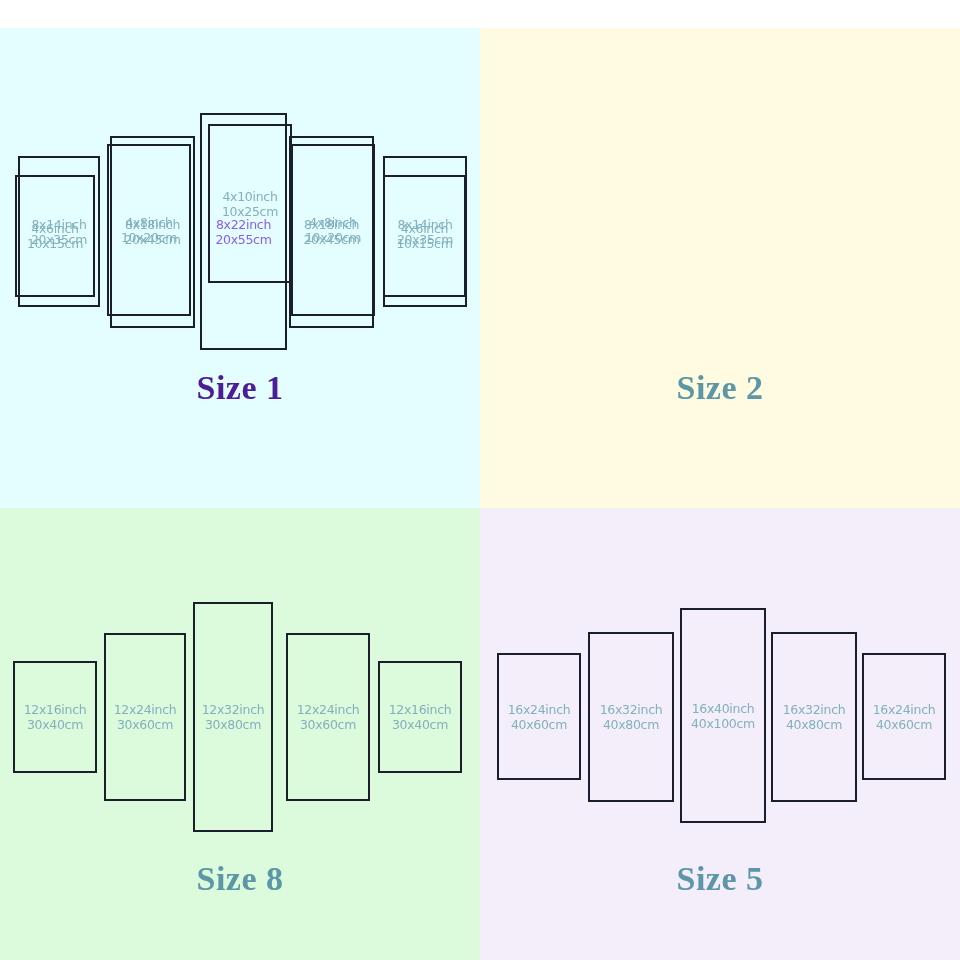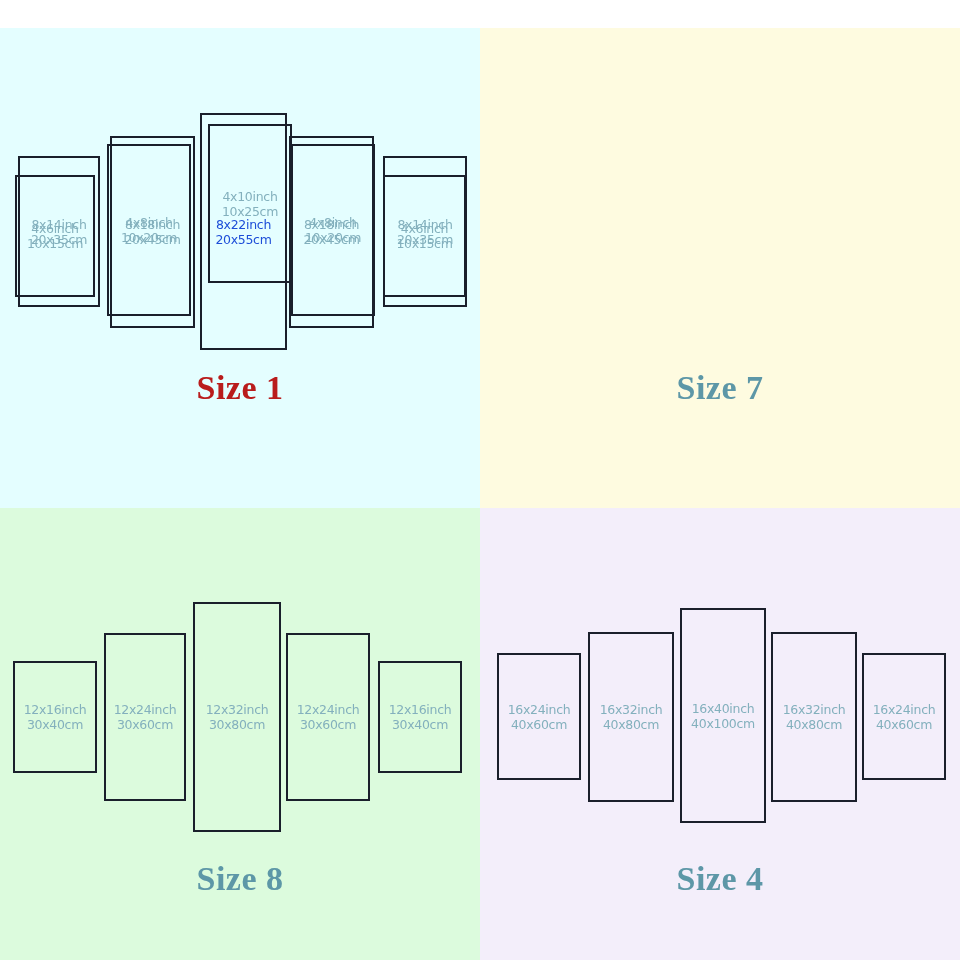--- a/index.html
+++ b/index.html
@@ -81,44 +81,44 @@
       </div>
       <div class="frame" style="left: 208px; top: 96px; width: 84px; height: 159px; border-color: rgb(26, 31, 43);">
         <div class="frame-label" style="color: rgb(131, 176, 189);"><span>4x10inch</span><span class="l2">10x25cm</span></div>
       </div>
       <div class="frame" style="left: 291px; top: 116px; width: 84px; height: 172px; border-color: rgb(26, 31, 43);">
         <div class="frame-label" style="color: rgb(131, 176, 189);"><span>4x8inch</span><span class="l2">10x20cm</span></div>
       </div>
       <div class="frame" style="left: 383px; top: 147px; width: 83px; height: 122px; border-color: rgb(26, 31, 43);">
         <div class="frame-label" style="color: rgb(131, 176, 189);"><span>4x6inch</span><span class="l2">10x15cm</span></div>
       </div>
-      <div class="size-title" style="top: 341px; left: 0px; color: #b91c1c;">Size 1</div>
+      <div class="size-title" style="top: 341px; left: 0px; color: #4c1d95;">Size 1</div>
       <div class="frame" style="left: 18px; top: 128px; width: 82px; height: 151px; border-color: rgb(26, 31, 43);">
         <div class="frame-label" style="color: rgb(131, 176, 189);"><span>8x14inch</span><span class="l2">20x35cm</span></div>
       </div>
       <div class="frame" style="left: 110px; top: 108px; width: 85px; height: 192px; border-color: rgb(26, 31, 43);">
         <div class="frame-label" style="color: rgb(131, 176, 189);"><span>8x18inch</span><span class="l2">20x45cm</span></div>
       </div>
       <div class="frame" style="left: 200px; top: 85px; width: 87px; height: 237px; border-color: rgb(26, 31, 43);">
-        <div class="frame-label" style="color: #1d4ed8;"><span>8x22inch</span><span class="l2">20x55cm</span></div>
+        <div class="frame-label" style="color: #8b5cf6;"><span>8x22inch</span><span class="l2">20x55cm</span></div>
       </div>
       <div class="frame" style="left: 289px; top: 108px; width: 85px; height: 192px; border-color: rgb(26, 31, 43);">
         <div class="frame-label" style="color: rgb(131, 176, 189);"><span>8x18inch</span><span class="l2">20x45cm</span></div>
       </div>
       <div class="frame" style="left: 383px; top: 128px; width: 84px; height: 151px; border-color: rgb(26, 31, 43);">
         <div class="frame-label" style="color: rgb(131, 176, 189);"><span>8x14inch</span><span class="l2">20x35cm</span></div>
       </div>
-      <div class="size-title" style="top: 341px; left: 480px; color: rgb(93, 151, 167);">Size 7</div>
+      <div class="size-title" style="top: 341px; left: 480px; color: rgb(93, 151, 167);">Size 2</div>
       <div class="frame" style="left: 13px; top: 633px; width: 84px; height: 112px; border-color: rgb(26, 31, 43);">
         <div class="frame-label" style="color: rgb(131, 176, 189);"><span>12x16inch</span><span class="l2">30x40cm</span></div>
       </div>
       <div class="frame" style="left: 104px; top: 605px; width: 82px; height: 168px; border-color: rgb(26, 31, 43);">
         <div class="frame-label" style="color: rgb(131, 176, 189);"><span>12x24inch</span><span class="l2">30x60cm</span></div>
       </div>
-      <div class="frame" style="left: 193px; top: 574px; width: 88px; height: 230px; border-color: rgb(26, 31, 43);">
+      <div class="frame" style="left: 193px; top: 574px; width: 80px; height: 230px; border-color: rgb(26, 31, 43);">
         <div class="frame-label" style="color: rgb(131, 176, 189);"><span>12x32inch</span><span class="l2">30x80cm</span></div>
       </div>
       <div class="frame" style="left: 286px; top: 605px; width: 84px; height: 168px; border-color: rgb(26, 31, 43);">
         <div class="frame-label" style="color: rgb(131, 176, 189);"><span>12x24inch</span><span class="l2">30x60cm</span></div>
       </div>
       <div class="frame" style="left: 378px; top: 633px; width: 84px; height: 112px; border-color: rgb(26, 31, 43);">
         <div class="frame-label" style="color: rgb(131, 176, 189);"><span>12x16inch</span><span class="l2">30x40cm</span></div>
       </div>
       <div class="size-title" style="top: 832px; left: 0px; color: rgb(93, 151, 167);">Size 8</div>
       <div class="frame" style="left: 497px; top: 625px; width: 84px; height: 127px; border-color: rgb(26, 31, 43);">
@@ -129,15 +129,15 @@
       </div>
       <div class="frame" style="left: 680px; top: 580px; width: 86px; height: 215px; border-color: rgb(26, 31, 43);">
         <div class="frame-label" style="color: rgb(131, 176, 189);"><span>16x40inch</span><span class="l2">40x100cm</span></div>
       </div>
       <div class="frame" style="left: 771px; top: 604px; width: 86px; height: 170px; border-color: rgb(26, 31, 43);">
         <div class="frame-label" style="color: rgb(131, 176, 189);"><span>16x32inch</span><span class="l2">40x80cm</span></div>
       </div>
       <div class="frame" style="left: 862px; top: 625px; width: 84px; height: 127px; border-color: rgb(26, 31, 43);">
         <div class="frame-label" style="color: rgb(131, 176, 189);"><span>16x24inch</span><span class="l2">40x60cm</span></div>
       </div>
-      <div class="size-title" style="top: 832px; left: 480px; color: rgb(93, 151, 167);">Size 4</div>
+      <div class="size-title" style="top: 832px; left: 480px; color: rgb(93, 151, 167);">Size 5</div>
     </div>
 </div>
 
 </body></html>

